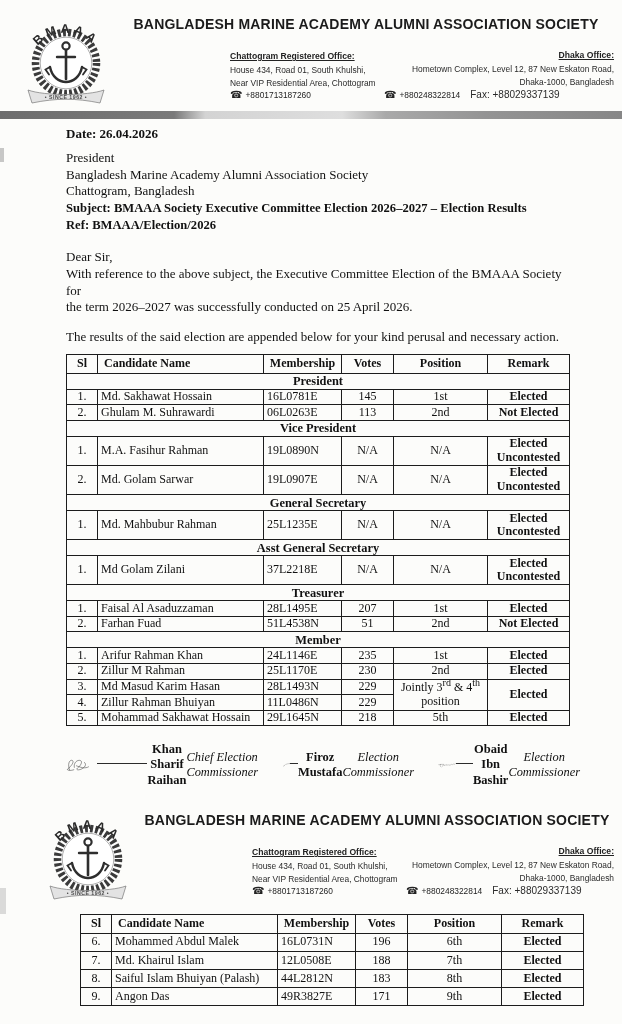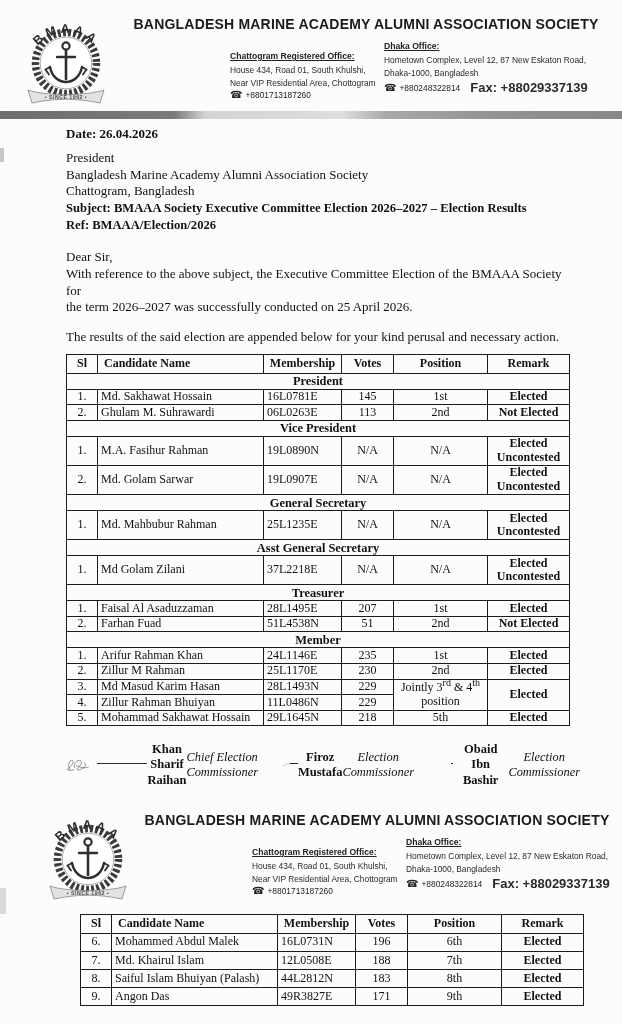--- a/index.html
+++ b/index.html
@@ -8,27 +8,27 @@
   
   .letterhead{display:flex;padding:5px 8px 0 14px;}
   .letterhead2{padding-left:36px;margin-top:4px;}
   .logo{flex:0 0 104px;width:104px;height:104px;}
   .lh-right{flex:1;min-width:0;}
   .org-title{font-family:"Liberation Sans",sans-serif;font-weight:700;font-size:14px;
              letter-spacing:.2px;text-align:center;margin:11px 0 9px;white-space:nowrap;color:#1b1b1b;}
   .offices{display:flex;padding-left:112px;}
   .office{font-family:"Liberation Sans",sans-serif;}
   .office-ctg{margin-top:10px;width:154px;}
-  .office-dhk{margin-top:0;flex:1;}
+  .office-dhk{margin-top:9px;flex:1;text-align:right;}
   .office-head{font-weight:700;font-size:8.6px;text-decoration:underline;margin-bottom:3px;color:#222;}
   .office-line{font-size:8.4px;line-height:1.5;color:#2a2a2a;}
   .phone-line{display:flex;align-items:center;gap:3px;margin-top:1px;}
   .phone-icon{font-family:"DejaVu Sans",sans-serif;font-size:10px;line-height:1;color:#222;}
   .phone-num{font-weight:400;font-size:8.4px;color:#1d1d1d;}
-  .fax{font-size:13px;margin-left:7px;color:#2a2a2a;font-weight:bold;}
+  .fax{font-size:10px;margin-left:7px;color:#2a2a2a;}
   .divider-bar{height:8px;margin-top:2px;
     background:linear-gradient(90deg,#6d6d6d 0%,#7a7a7a 28%,#d3d3d3 33%,#dedede 55%,#a9a9a9 62%,#949494 78%,#878787 100%);}
   
   .letter{padding:7px 50px 0 66px;font-size:13px;}
   .date{font-weight:700;margin-bottom:8px;}
   .recipient div{line-height:1.27;}
   .subject,.ref{font-weight:700;font-size:12.6px;line-height:1.4;white-space:nowrap;}
   .salutation{margin-top:14px;line-height:1.3;}
   .para div{line-height:1.3;}
   .closing{margin-top:13px;line-height:1.3;}
@@ -47,21 +47,21 @@
   .c-mem{padding-left:6px;}
   .c-votes{text-align:center;}
   .c-pos{text-align:center;}
   .c-remark{text-align:center;font-weight:700;}
   .c-section{text-align:center;font-weight:700;font-size:12.4px;padding:1px 0;}
   .results sup{font-size:10px;line-height:0;}
   .results2 td{padding:1.8px 3px;}
   
   .signatures{display:flex;justify-content:space-between;padding:0 42px 0 58px;margin-top:12px;}
   .sig{display:flex;flex-direction:row;align-items:center;text-align:center;}
-  .sig1{width:200px;}.sig2{width:132px;}.sig3{width:142px;gap:10px;}
+  .sig1{width:200px;}.sig2{width:132px;}.sig3{width:142px;}
   .sig-line{border-top:1.2px solid #2b2b2b;margin:1px auto 4px;}
   .sig1 .sig-line{width:190px;}.sig2 .sig-line{width:104px;}.sig3 .sig-line{width:126px;}
   .sig-name{font-weight:700;font-size:12.5px;line-height:1.25;}
   .sig-title{font-size:12.4px;line-height:1.25;font-style:italic;}
   .scrawl{display:block;}
   
   .artifact{position:absolute;background:#9a9a9a;opacity:.55;}
 </style>
 </head>
 <body>

